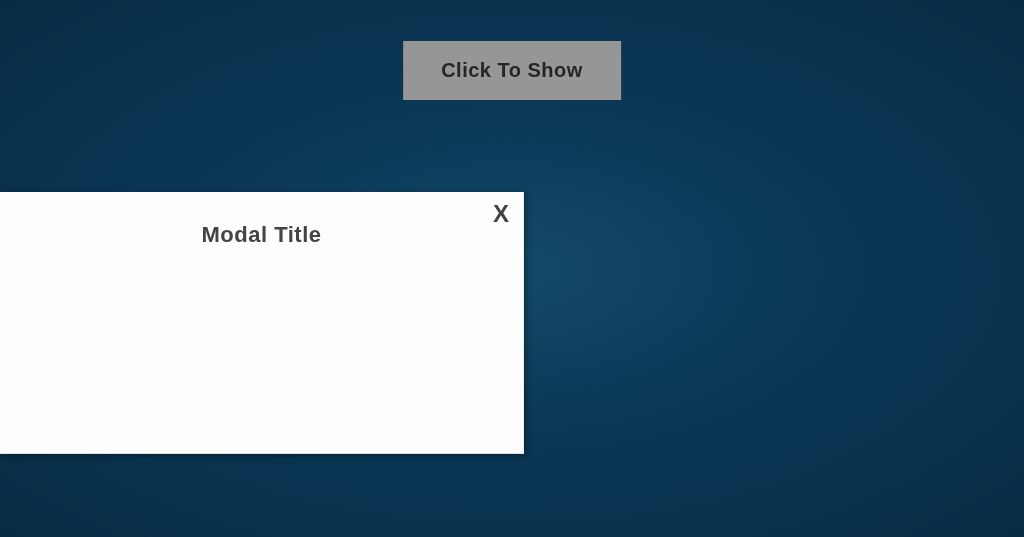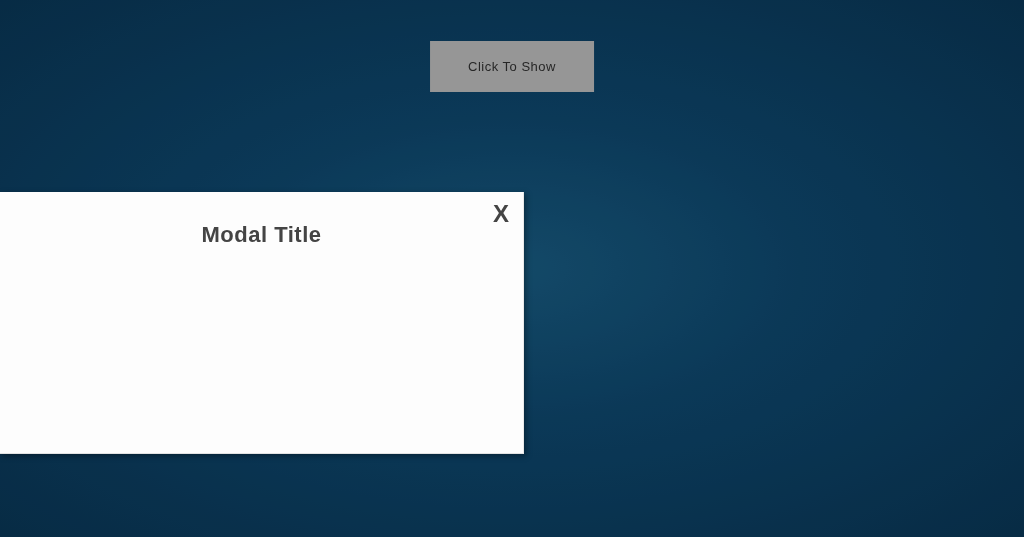--- a/index.html
+++ b/index.html
@@ -26,22 +26,22 @@
     }
     .trigger-button {
       position: absolute;
       top: 41px;
       left: 50%;
       transform: translateX(-50%);
       padding: 18px 38px;
       background: #c9c9c9;
       border: none;
       color: #333;
-      font-size: 13px;
-      font-weight: 400;
+      font-size: 20px;
+      font-weight: 700;
       cursor: pointer;
       letter-spacing: 0.5px;
       z-index: 1;
     }
     .modal {
       position: absolute;
       top: 192px;
       left: 0;
       width: 524px;
       height: 262px;

